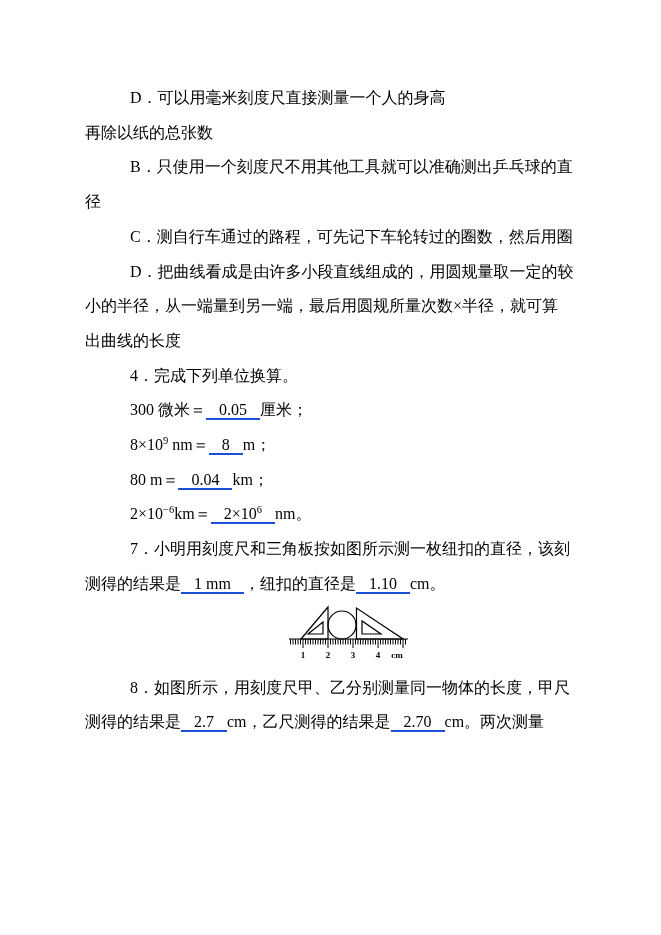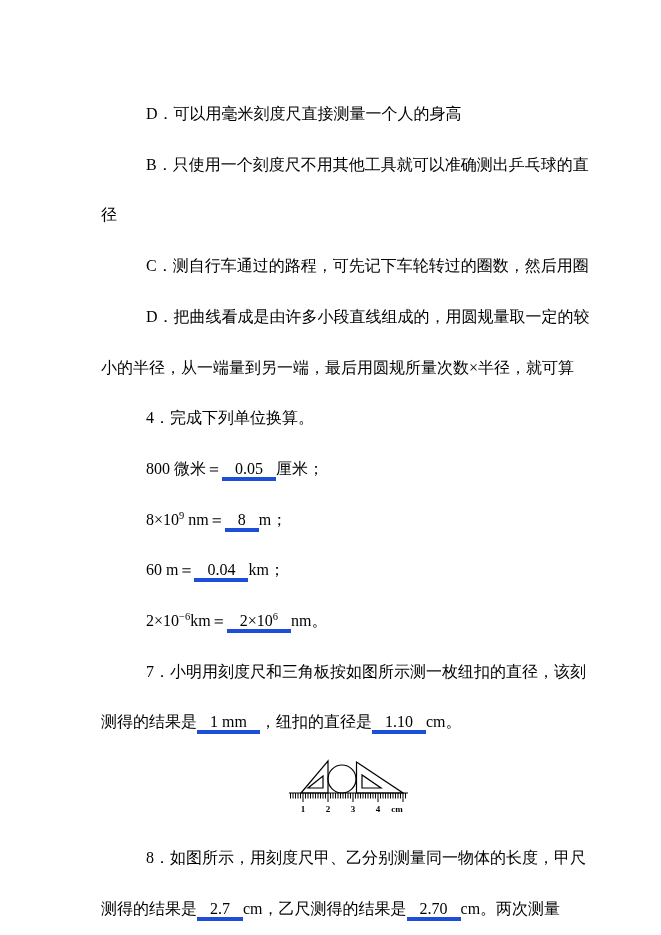--- a/index.html
+++ b/index.html
@@ -3,52 +3,54 @@
 <meta charset="utf-8">
 <style>
   html,body{margin:0;padding:0;}
   body{
     width:661px;height:935px;position:relative;overflow:hidden;
     background:#ffffff;color:#000000;
     font-family:"Liberation Serif","DejaVu Serif",serif;
   }
   .doc{position:absolute;left:85px;top:81px;width:530px;}
   .ln{
-    margin:16px;padding:0;
+    margin:0;padding:0;
     font-size:16px;line-height:34.7px;
     white-space:nowrap;
   }
   .ind{text-indent:45px;}
-  .blank{border-bottom:4px solid #1d4ed8;padding:0 13px;}
+  .blank{border-bottom:2px solid #1d4ed8;padding:0 13px;}
   .ans{padding:0 15px;}
   sup{font-size:10.5px;line-height:0;}
   .figure{position:relative;height:69px;}
   .figure svg{position:absolute;left:200px;top:0;}
   .sh{fill:none;stroke:#000;stroke-width:1.2;}
   .tick{stroke:#000;stroke-width:1;}
   .ruler-num{
     font-size:9px;font-weight:bold;
     font-family:"Liberation Serif","DejaVu Serif",serif;
     fill:#000;
   }
 </style>
 </head>
 <body>
 
 <div class="doc">
   <p class="ln ind"><span>D．可以用毫米刻度尺直接测量一个人的身高</span></p>
+  <p class="ln"><span>再除以纸的总张数</span></p>
   <p class="ln ind"><span>B．只使用一个刻度尺不用其他工具就可以准确测出乒乓球的直</span></p>
   <p class="ln"><span>径</span></p>
   <p class="ln ind"><span>C．测自行车通过的路程，可先记下车轮转过的圈数，然后用圈</span></p>
   <p class="ln ind"><span>D．把曲线看成是由许多小段直线组成的，用圆规量取一定的较</span></p>
   <p class="ln"><span>小的半径，从一端量到另一端，最后用圆规所量次数×半径，就可算</span></p>
+  <p class="ln"><span>出曲线的长度</span></p>
   <p class="ln ind"><span>4．完成下列单位换算。</span></p>
-  <p class="ln ind"><span>800 微米＝</span><span class="blank"><span>0.05</span></span><span>厘米；</span></p>
+  <p class="ln ind"><span>300 微米＝</span><span class="blank"><span>0.05</span></span><span>厘米；</span></p>
   <p class="ln ind"><span>8×10</span><sup>9</sup><span> nm＝</span><span class="blank"><span>8</span></span><span>m；</span></p>
-  <p class="ln ind"><span>60 m＝</span><span class="blank"><span>0.04</span></span><span>km；</span></p>
+  <p class="ln ind"><span>80 m＝</span><span class="blank"><span>0.04</span></span><span>km；</span></p>
   <p class="ln ind"><span>2×10</span><sup>−6</sup><span>km＝</span><span class="blank"><span>2×10</span><sup>6</sup></span><span>nm。</span></p>
   <p class="ln ind"><span>7．小明用刻度尺和三角板按如图所示测一枚纽扣的直径，该刻</span></p>
   <p class="ln"><span>测得的结果是</span><span class="blank"><span>1 mm</span></span><span>，纽扣的直径是</span><span class="blank"><span>1.10</span></span><span>cm。</span></p>
 
   <div class="figure">
     <svg width="127" height="66" viewBox="0 0 127 66">
 
       <line class="sh" x1="4" y1="37" x2="123" y2="37"></line>
 
       <g>

